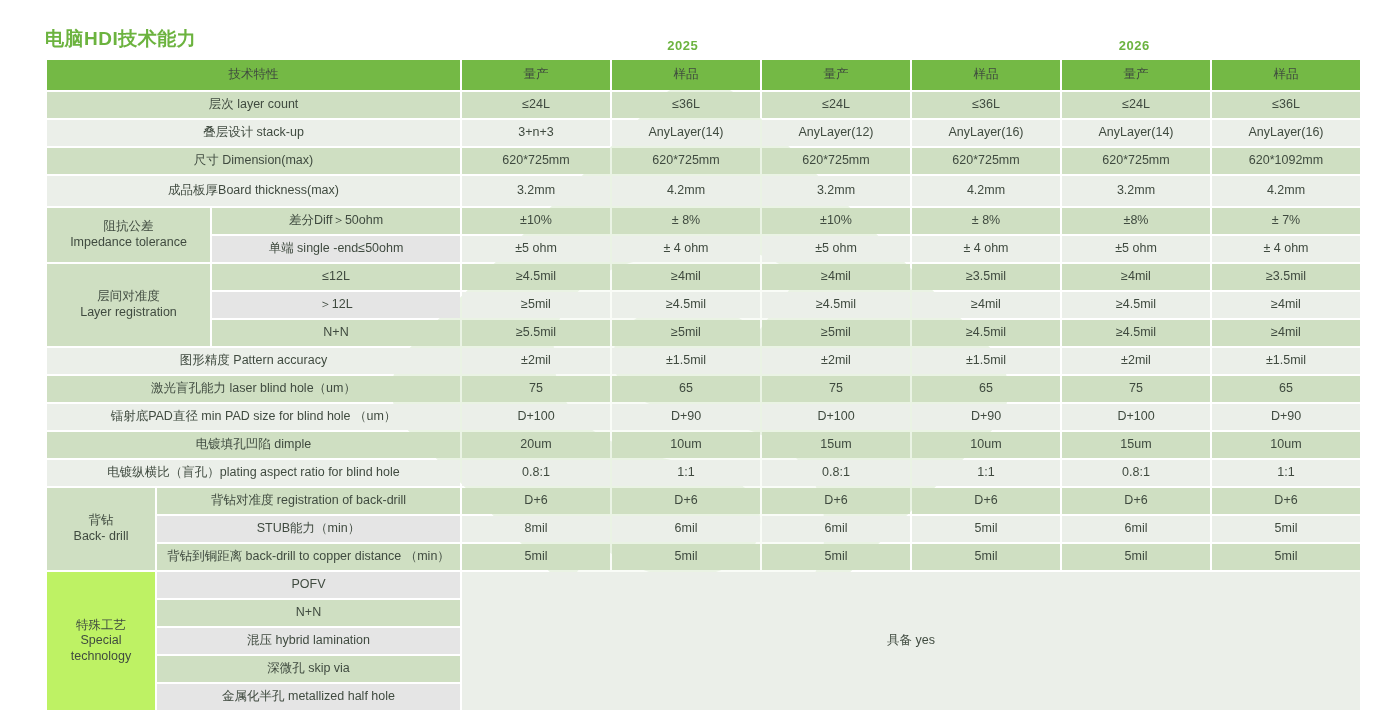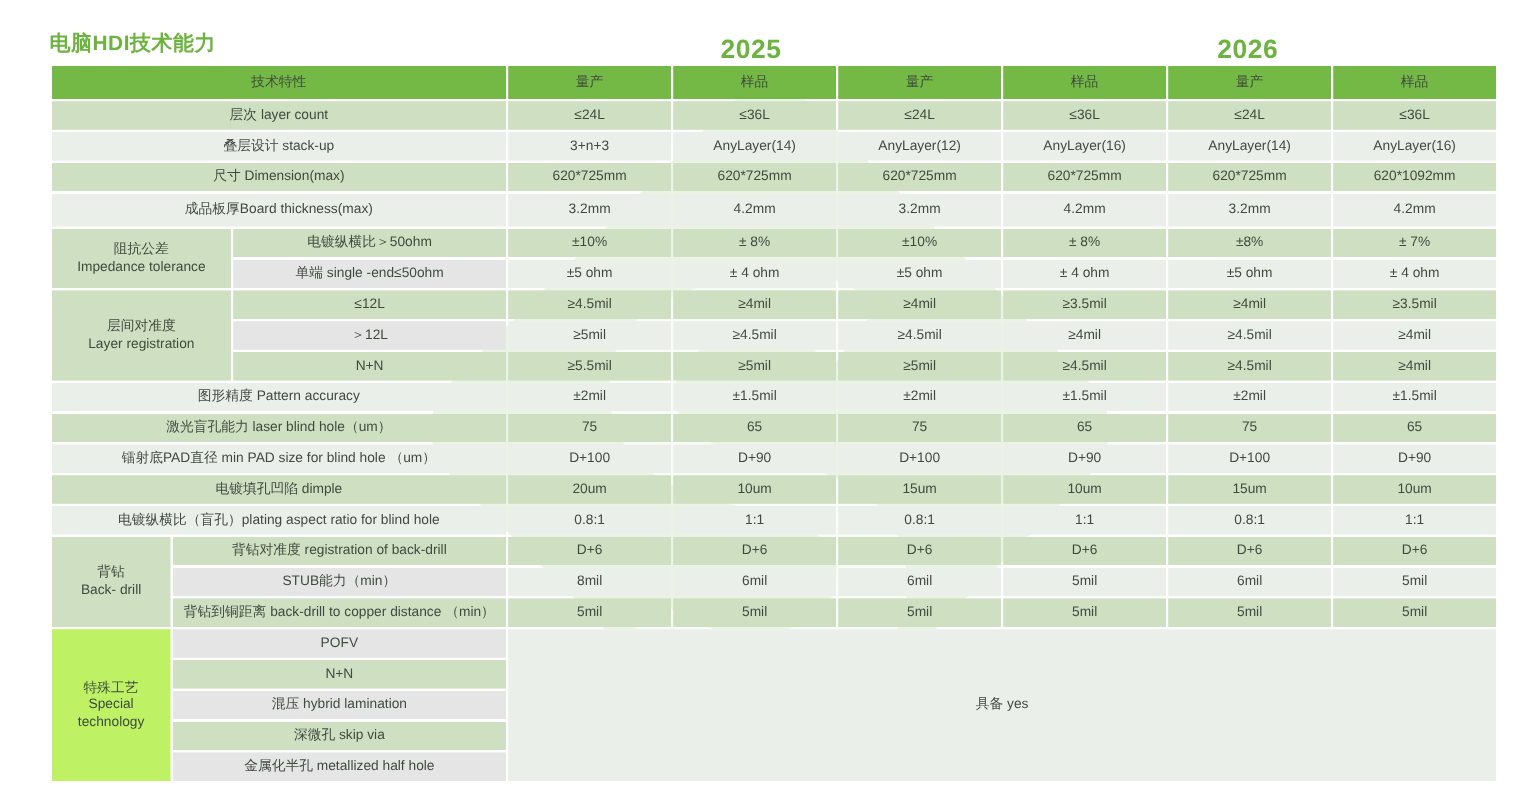--- a/index.html
+++ b/index.html
@@ -50,21 +50,21 @@
     position: absolute;
     left: 457px;
     top: 33px;
     width: 903px;
     height: 28px;
     display: flex;
   }
   .year-cell {
     flex: 1 1 0;
     text-align: center;
-    font-size: 24px;
+    font-size: 13px;
     font-weight: bold;
     color: #6cb33f;
     line-height: 26px;
     letter-spacing: 0.5px;
   }
 
   
   #cap-table {
     position: absolute;
     left: 45px;
@@ -209,21 +209,21 @@
         <td class="band-b">4.2mm</td>
         <td class="band-b">3.2mm</td>
         <td class="band-b">4.2mm</td>
       </tr>
 
       <tr class="r-h">
         <td class="label-a group-label" colspan="2" rowspan="2">
           <span>阻抗公差</span><br>
           <span>Impedance tolerance</span>
         </td>
-        <td class="sub-a feature-text">电镀纵横比＞50ohm</td>
+        <td class="sub-a feature-text">差分Diff＞50ohm</td>
         <td class="band-a">±10%</td>
         <td class="band-a">± 8%</td>
         <td class="band-a">±10%</td>
         <td class="band-a">± 8%</td>
         <td class="band-a">±8%</td>
         <td class="band-a">± 7%</td>
       </tr>
       <tr class="r-h">
         <td class="sub-b feature-text">单端 single -end≤50ohm</td>
         <td class="band-b">±5 ohm</td>

